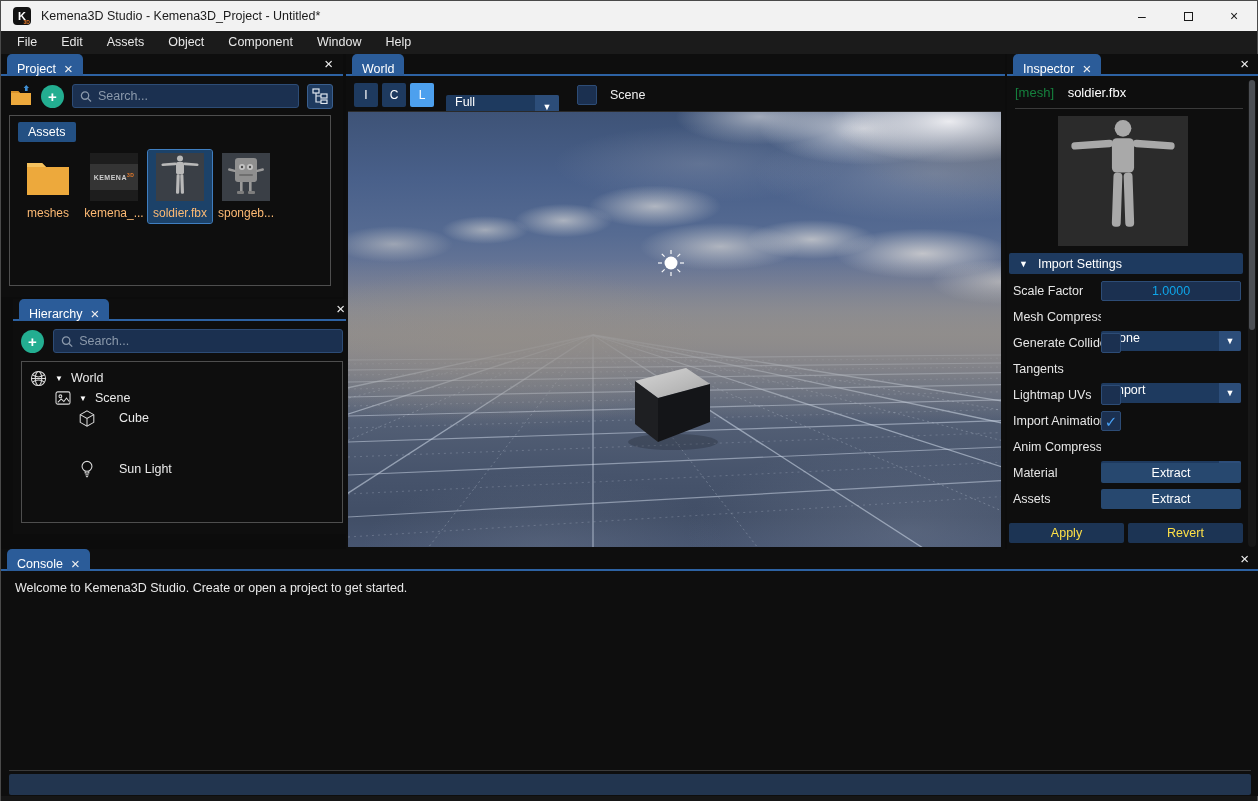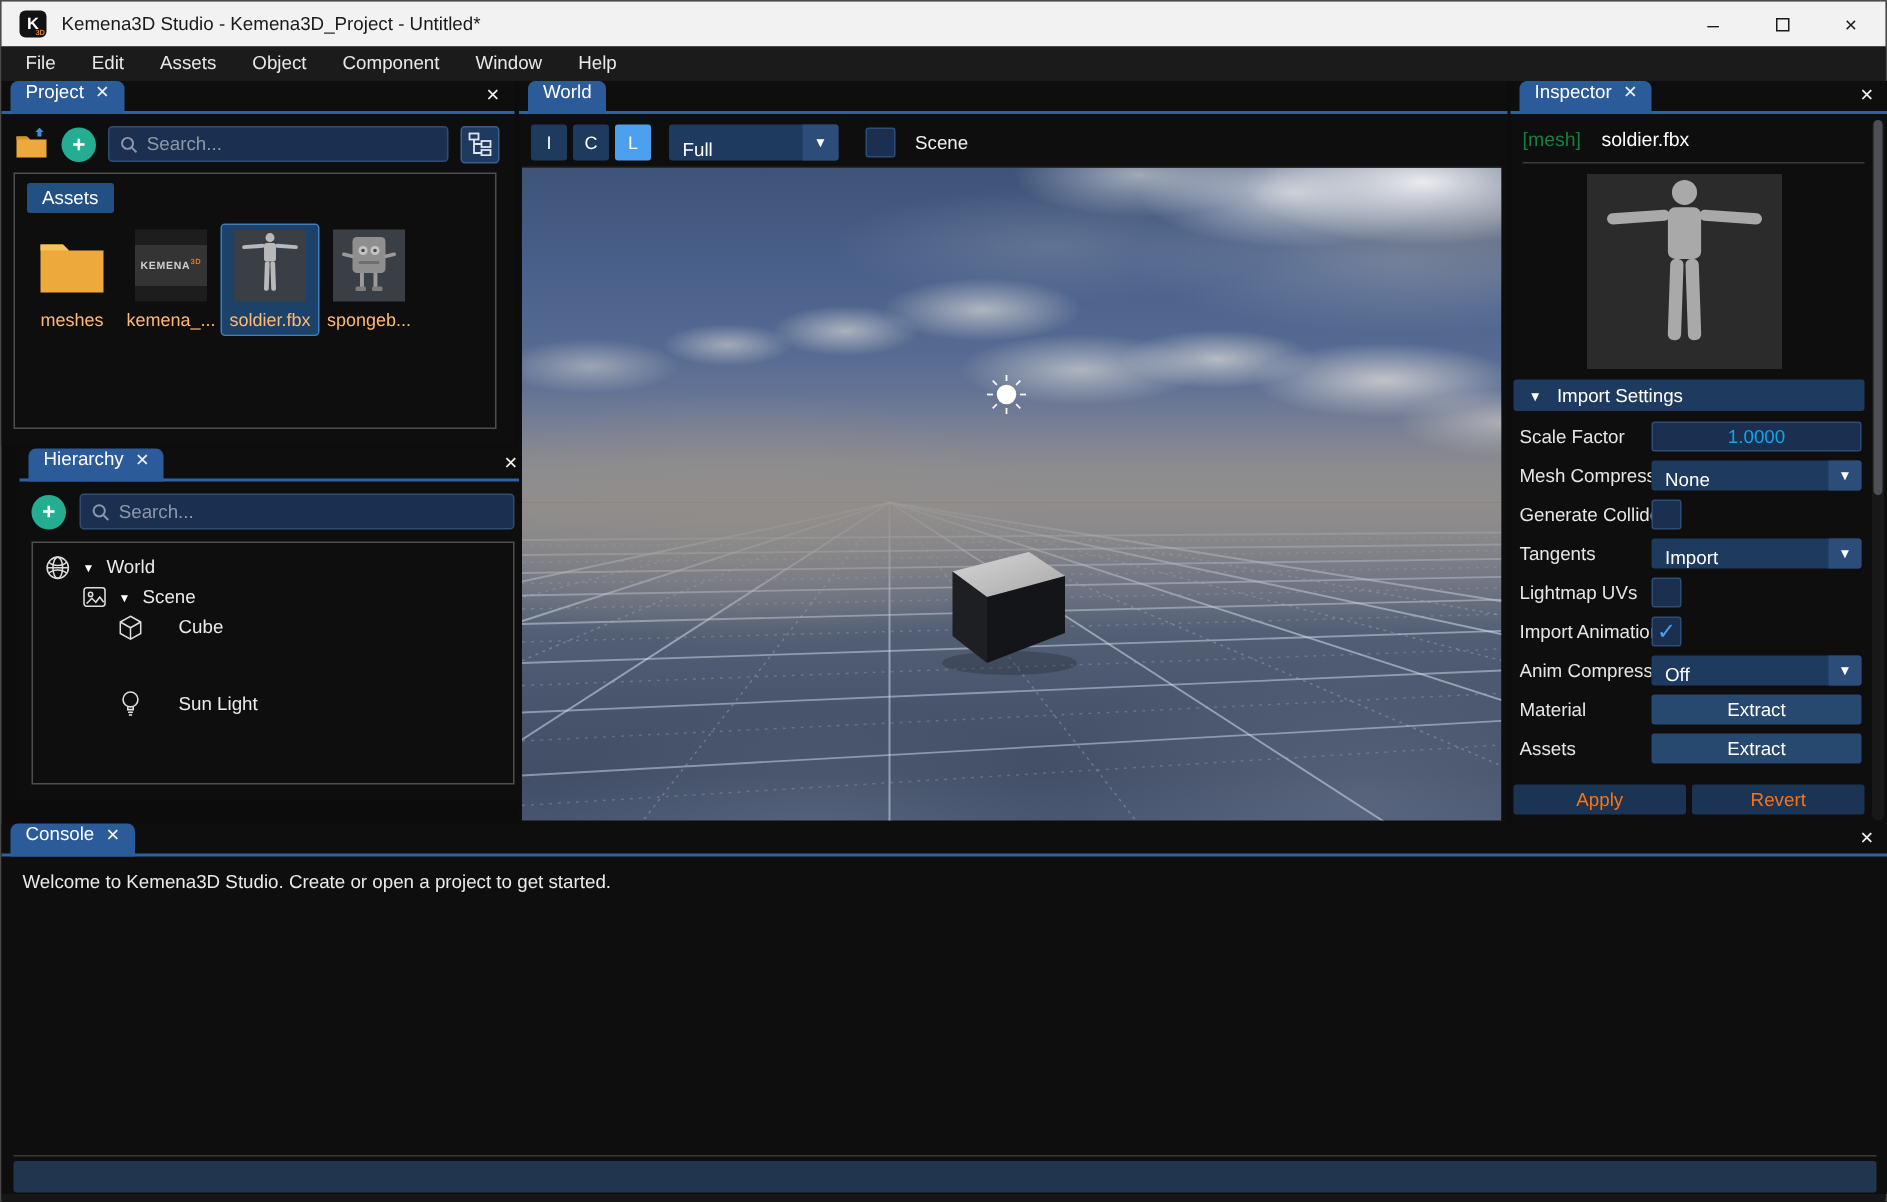--- a/index.html
+++ b/index.html
@@ -20,21 +20,21 @@
 
   
   .menubar { position:absolute; left:0; top:30px; width:100%; height:23px; background:#1b1b1b;
     display:flex; align-items:center; padding-left:4px; }
   .menu-item { color:#e8e8e8; font-size:12.5px; padding:0 12px; line-height:23px; }
 
   
   .panel { position:absolute; background:#0e0e0e; }
   .tabstrip { position:absolute; left:0; top:0; right:0; height:22px; border-bottom:2px solid #2d62a3; }
   .tab { position:absolute; left:6px; top:0; height:22px; background:#2b5c99; color:#fff;
-    border-radius:5px 5px 0 0; display:flex; align-items:flex-start; gap:8px; padding:0 10px;
+    border-radius:5px 5px 0 0; display:flex; align-items:flex-end; gap:8px; padding:0 10px;
     font-size:12.5px; }
   .tab .x, .panel-x { color:#f0f0f0; font-size:15px; line-height:1; }
   .panel-x { position:absolute; right:10px; top:2px; }
 
   .search { display:flex; align-items:center; gap:6px; background:#1b3050; border:1px solid #2d4c76;
     border-radius:3px; height:24px; padding:0 7px; }
   .search input { background:transparent; border:0; outline:0; color:#dfe6ee; font-size:12.5px; width:100%;
     font-family:"Liberation Sans",sans-serif; }
   .search input::placeholder { color:#8b99ab; }
 
@@ -76,21 +76,21 @@
   .tree-row .exp { font-size:8px; color:#fff; width:10px; text-align:center; }
   .tree-row .ticon { width:17px; height:17px; display:flex; align-items:center; justify-content:center; }
 
   
   #world { left:345px; top:53px; width:659px; height:495px; }
   #world .toolbar { position:absolute; left:8px; top:29px; height:24px; display:flex; align-items:center; gap:4px; }
   .sqbtn { width:24px; height:24px; background:#1e3a5f; color:#fff; font-size:12px;
     display:flex; align-items:center; justify-content:center; border-radius:2px; }
   .sqbtn.active { background:#4da0ee; }
   .dropdown { position:relative; height:24px; background:#1e3a5f; border-radius:2px; color:#fff;
-    font-size:12.5px; display:flex; align-items:flex-end; padding:0 30px 0 9px; }
+    font-size:12.5px; display:flex; align-items:flex-start; padding:0 30px 0 9px;margin-top:24px; }
   .dropdown .dd-btn { position:absolute; right:0; top:0; bottom:0; width:24px; background:#2c4d79;
     display:flex; align-items:center; justify-content:center; font-size:9px; color:#fff; border-radius:0 2px 2px 0; }
   #world .dropdown { width:113px; margin-left:8px; }
   .checkbox { width:20px; height:20px; background:#1b3050; border:1px solid #2d4c76; border-radius:2px;
     display:flex; align-items:center; justify-content:center; }
   .checkbox .mark { color:#47a0f4; font-size:15px; font-weight:bold; line-height:1; }
   #world .checkbox { margin-left:14px; }
   #world .octree-lbl { color:#f0f0f0; font-size:12.5px; margin-left:9px; }
 
   
@@ -139,21 +139,21 @@
   .frow { display:flex; align-items:center; height:20px; margin-bottom:6px; }
   .frow .flabel { flex:0 0 88px; color:#e6e6e6; font-size:12.5px; white-space:nowrap; overflow:hidden; }
   .frow .fwrap { width:140px; height:20px; position:relative; }
   .field-input { width:100%; height:100%; background:#1b3050; border:1px solid #2d4c76; border-radius:2px;
     color:#0ea5e9; font-size:12.5px; display:flex; align-items:center; justify-content:center; }
   .frow .dropdown { width:100%; height:100%; font-size:12.5px; }
   .frow .dropdown .dd-btn { width:22px; }
   .field-btn { width:100%; height:100%; background:#27486f; border-radius:2px; color:#fff; font-size:12.5px;
     display:flex; align-items:center; justify-content:center; }
   .applyrow { position:absolute; left:2px; top:469px; width:234px; display:flex; gap:4px; }
-  .applyrow .abtn { flex:1; height:20px; background:#1c3454; border-radius:2px; color:#f97316;
+  .applyrow .abtn { flex:1; height:20px; background:#1c3454; border-radius:2px; color:#fde047;
     font-size:12.5px; display:flex; align-items:center; justify-content:center; }
   .vscroll { position:absolute; right:3px; top:26px; width:8px; bottom:2px; background:#181818; border-radius:4px; }
   .vscroll .thumb { position:absolute; left:1px; top:0; width:6px; height:250px; background:#4c4f54; border-radius:3px; }
 
   
   #console { left:0; top:548px; width:1258px; height:247px; }
   #console .msg { position:absolute; left:14px; top:32px; color:#eaeaea; font-size:12.5px; }
   #console .cmdline { position:absolute; left:8px; top:225px; width:1242px; height:21px; background:#22354f;
     border-radius:2px; }
   #console .hr { position:absolute; left:8px; top:221px; width:1242px; height:1px; background:#3a3a3a; }

